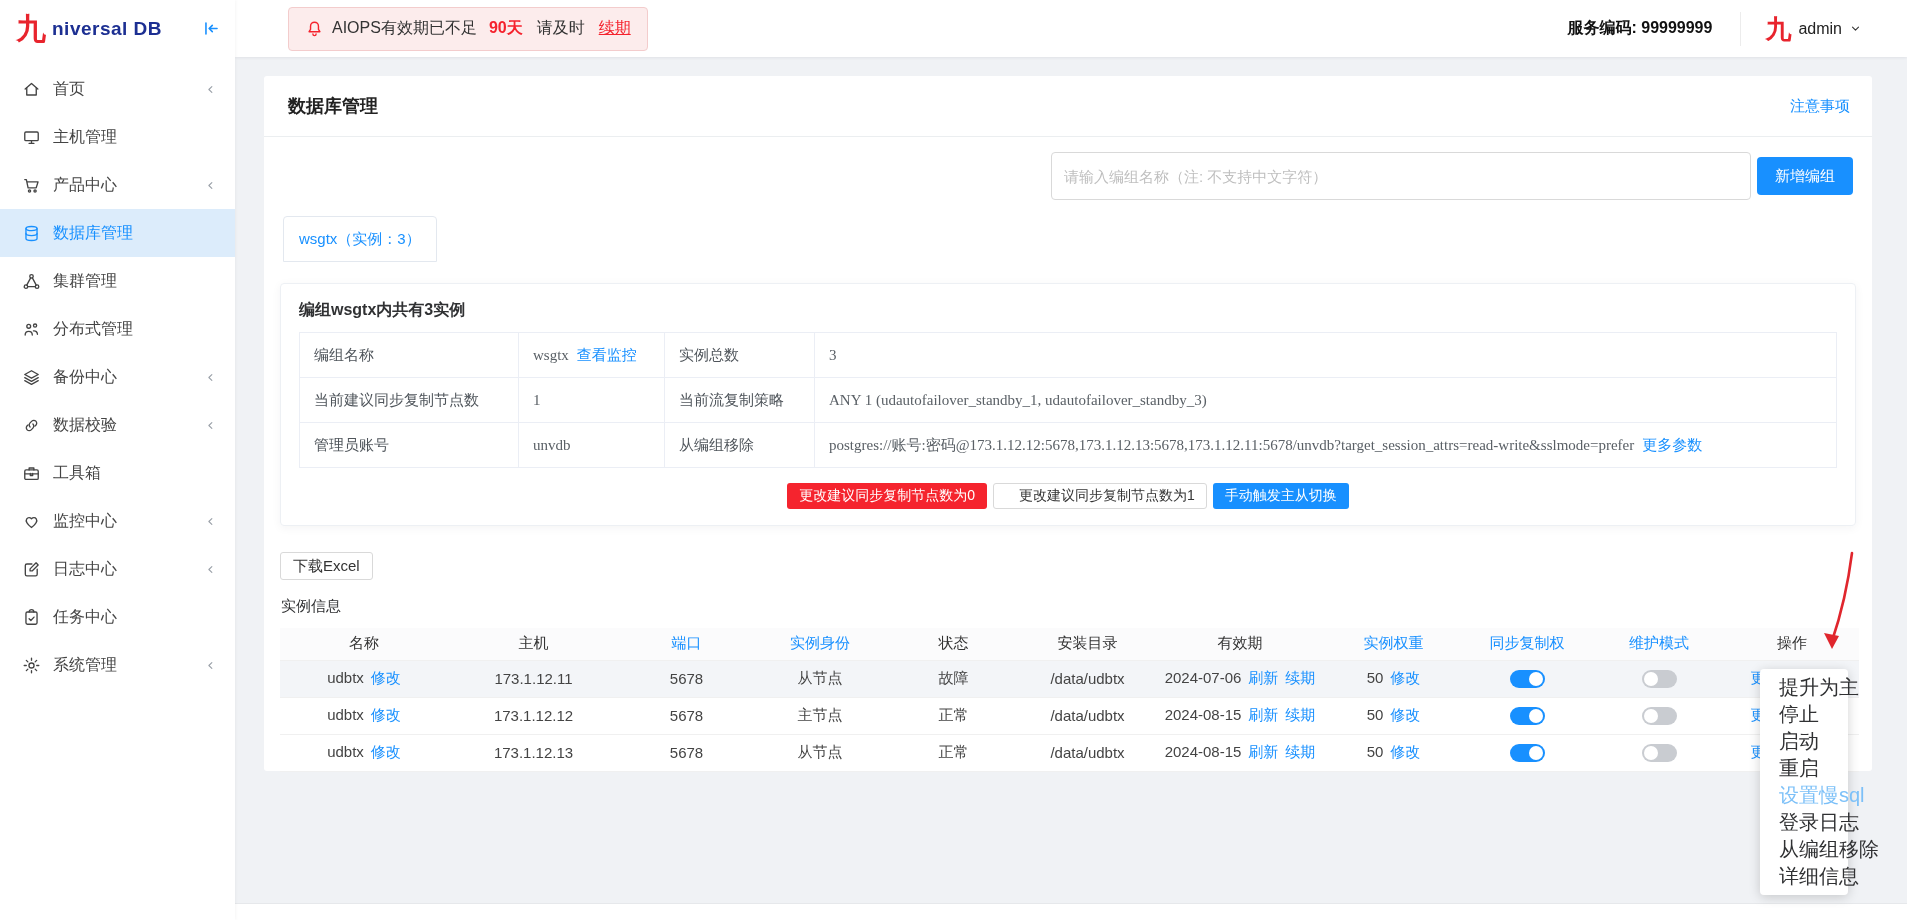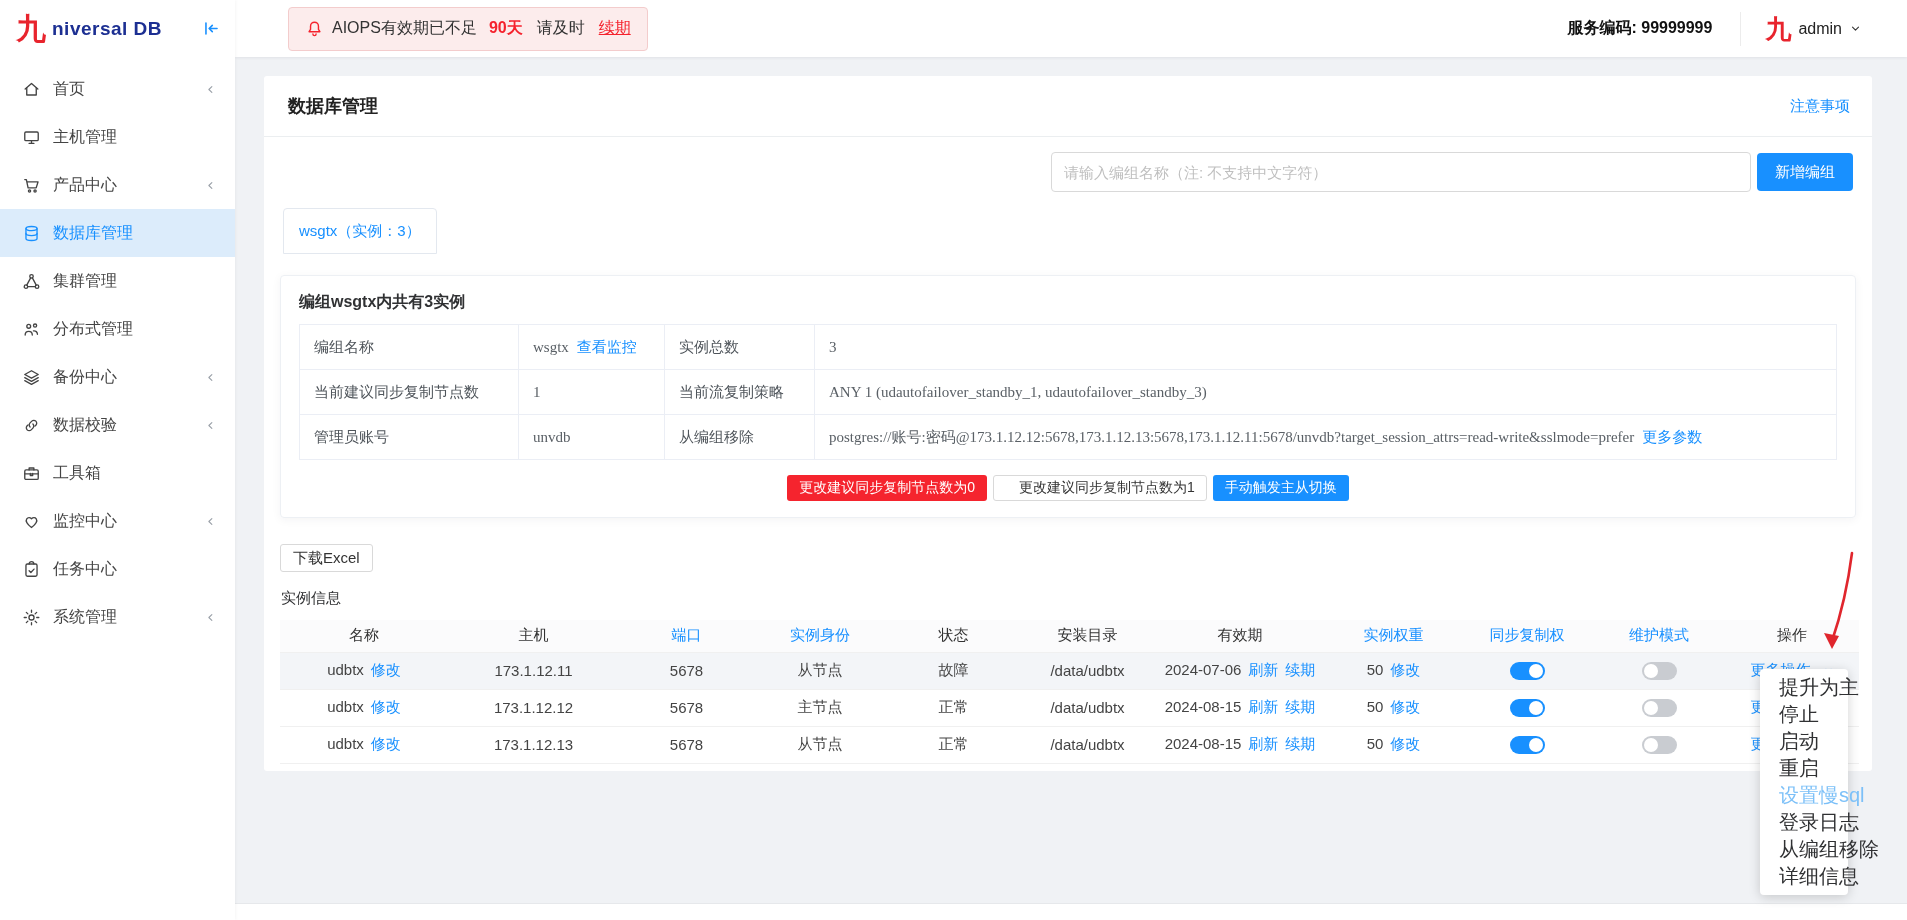--- a/index.html
+++ b/index.html
@@ -35,21 +35,21 @@
   .user-name { font-size:16px; color:#222; font-weight:500; }
 
   
   .content { flex:1; padding:19px 35px 0 29px; }
   .page { background:#fff; border-radius:3px; height:695px; }
   .page-header { height:61px; display:flex; align-items:center; justify-content:space-between; padding:0 22px 0 24px; border-bottom:1px solid #ebeef0; }
   .page-title { font-size:18px; font-weight:700; color:#222; }
   .notice-link { font-size:15px; color:#1890ff; cursor:pointer; }
 
   .search-row { display:flex; justify-content:flex-end; align-items:center; margin-top:15px; padding-right:19px; gap:6px; }
-  .search-input { width:700px; height:40px; border:1px solid #d9d9d9; border-radius:4px; padding:0 12px; font-size:15px; color:#333; outline:none; font-family:inherit; }
+  .search-input { width:700px; height:48px; border:1px solid #d9d9d9; border-radius:4px; padding:0 12px; font-size:15px; color:#333; outline:none; font-family:inherit; }
   .search-input::placeholder { color:#bfbfbf; }
   .add-btn { height:38px; padding:0 18px; background:#1890ff; color:#fff; border:none; border-radius:4px; font-size:15px; cursor:pointer; font-family:inherit; }
 
   .tab-row { margin:16px 0 0 19px; }
   .tab { display:inline-flex; align-items:center; height:46px; padding:0 15px; border:1px solid #e3e8ef; border-radius:4px 4px 0 0; background:#fff; color:#1890ff; font-size:15px; cursor:pointer; }
 
   .group-card { margin:21px 16px 0; border:1px solid #edf0f4; border-radius:4px; box-shadow:0 2px 10px rgba(31,45,61,.05); padding-bottom:16px; }
   .group-title { padding:16px 18px 11px; font-size:16px; font-weight:700; color:#303133; }
   .group-table { width:calc(100% - 36px); margin:0 18px; border-collapse:collapse; table-layout:fixed; }
   .group-table td { border:1px solid #ebeef5; height:45px; padding:0 14px; font-size:15px; color:#5a6066; text-align:left; overflow:hidden; white-space:nowrap;font-family:Liberation Serif, serif; }
@@ -231,20 +231,34 @@
             </svg>
           </span>
         <span class="mi-label">监控中心</span>
         <span class="mi-chev">
             <svg class="ic" width="13" height="13" viewBox="0 0 24 24">
               <path d="M14.5 6.5 9 12l5.5 5.5" fill="none" stroke="currentColor" stroke-width="2" stroke-linecap="round" stroke-linejoin="round"></path>
             </svg>
           </span>
       </div>
 
+      <div class="menu-item">
+        <span class="mi-icon">
+            <svg class="ic" width="19" height="19" viewBox="0 0 24 24" fill="none" stroke="currentColor" stroke-width="1.7" stroke-linecap="round" stroke-linejoin="round">
+              <path d="M12.5 5H6.2C5 5 4.2 5.8 4.2 7v11c0 1.2.8 2 2 2h11c1.2 0 2-.8 2-2v-6.3"></path>
+              <path d="m17.8 3.6 2.6 2.6-7.6 7.6h-2.6v-2.6Z"></path>
+            </svg>
+          </span>
+        <span class="mi-label">日志中心</span>
+        <span class="mi-chev">
+            <svg class="ic" width="13" height="13" viewBox="0 0 24 24">
+              <path d="M14.5 6.5 9 12l5.5 5.5" fill="none" stroke="currentColor" stroke-width="2" stroke-linecap="round" stroke-linejoin="round"></path>
+            </svg>
+          </span>
+      </div>
 
       <div class="menu-item">
         <span class="mi-icon">
             <svg class="ic" width="19" height="19" viewBox="0 0 24 24" fill="none" stroke="currentColor" stroke-width="1.7" stroke-linecap="round" stroke-linejoin="round">
               <rect x="5" y="5" width="14" height="15.5" rx="1.8"></rect>
               <path d="M9 5a3 3 0 0 1 6 0"></path>
               <path d="m9 13.5 2.2 2.2 4-4.2"></path>
             </svg>
           </span>
         <span class="mi-label">任务中心</span>

